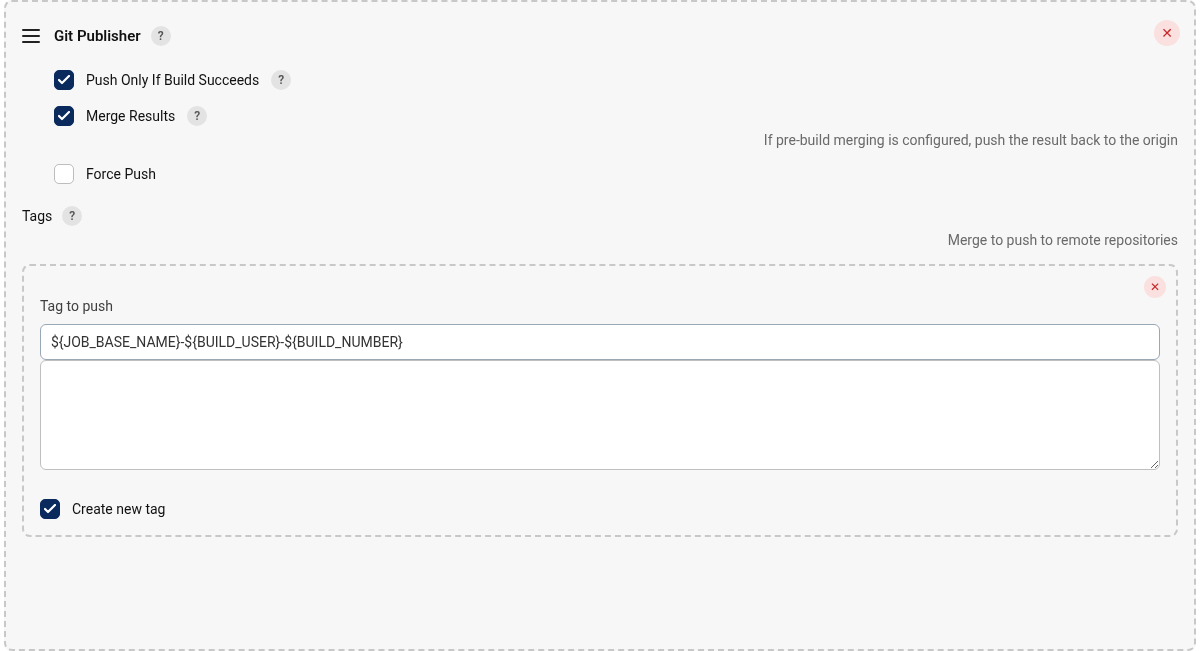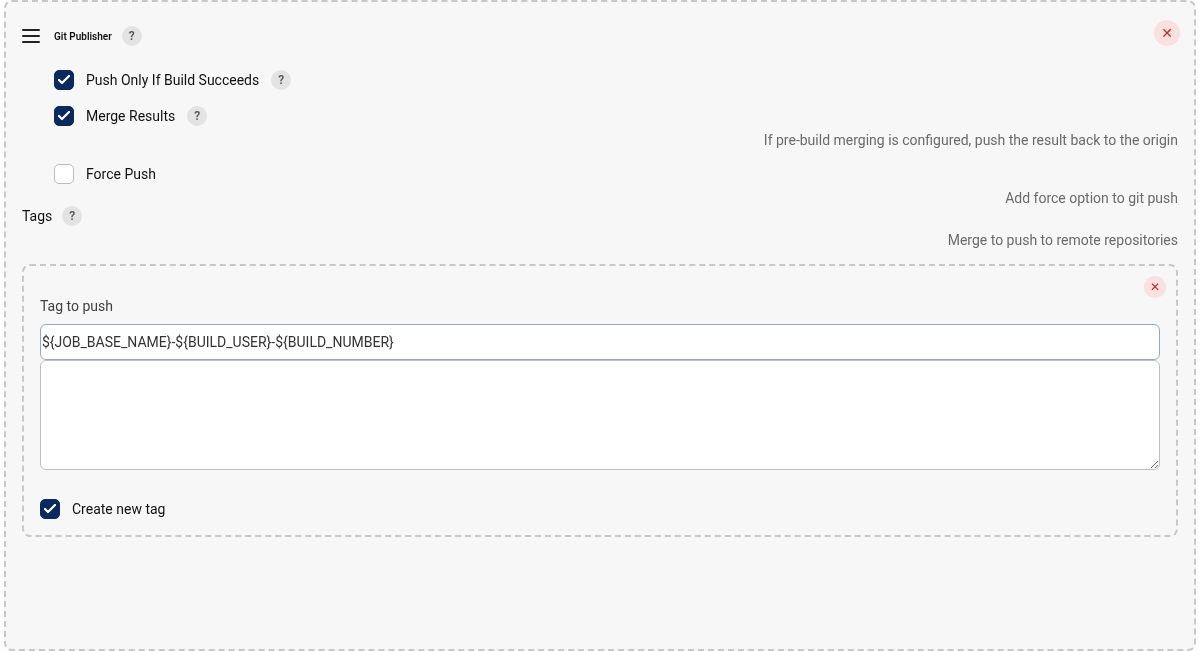--- a/index.html
+++ b/index.html
@@ -33,21 +33,21 @@
     width: 18px; height: 14px;
     display: flex; flex-direction: column; justify-content: space-between;
     margin-right: 14px;
     cursor: grab;
   }
   .drag-icon span {
     display: block; height: 2px; background: #222; border-radius: 1px;
   }
   .section-title {
     font-weight: 600;
-    font-size: 10px;
+    font-size: 15px;
     color: #111;
     margin-right: 10px;
   }
   .help-badge {
     width: 20px; height: 20px;
     border-radius: 10px;
     background: #e3e3e3;
     color: #555;
     font-size: 12px;
     font-weight: 600;
@@ -98,20 +98,21 @@
     color: #111;
   }
   .description {
     color: #6a6a6a;
     font-size: 14px;
     margin-top: 6px;
     text-align: right;
   }
   .tags-header {
     display: flex; align-items: center; gap: 10px;
+    margin-top: 22px;
     text-align: center;
   }
   .tags-header .tlabel {
     font-size: 14px; color: #111;
   }
   .inner-panel {
     margin-top: 16px;
     border: 2px dashed #c8c8c8;
     border-radius: 8px;
     background: #f7f7f7;
@@ -123,21 +124,21 @@
     font-size: 14px;
     color: #404040;
     margin-top: 18px;
     margin-bottom: 10px;
     display: block;
   }
   .text-input {
     width: 100%;
     border: 1px solid #9aa7b5;
     border-radius: 6px;
-    padding: 9px 1px;
+    padding: 9px 10px;
     font-size: 14px;
     color: #333;
     background: #fff;
     font-family: inherit;
     outline: none;
   }
   .textarea {
     width: 100%;
     height: 110px;
     border: 1px solid #bfbfbf;
@@ -195,21 +196,20 @@
     <div class="description">If pre-build merging is configured, push the result back to the origin</div>
   </div>
 
   <div class="field-block">
     <div class="cb-row">
       <div class="checkbox">
         
       </div>
       <span class="cb-label">Force Push</span>
     </div>
-    <div class="description">Add force option to git push</div>
   </div>
 
   <div class="tags-header">
     <span class="tlabel">Tags</span>
     <div class="help-badge">?</div>
   </div>
   <div class="description">Merge to push to remote repositories</div>
 
   <div class="inner-panel">
     <div class="close-btn close-inner">

